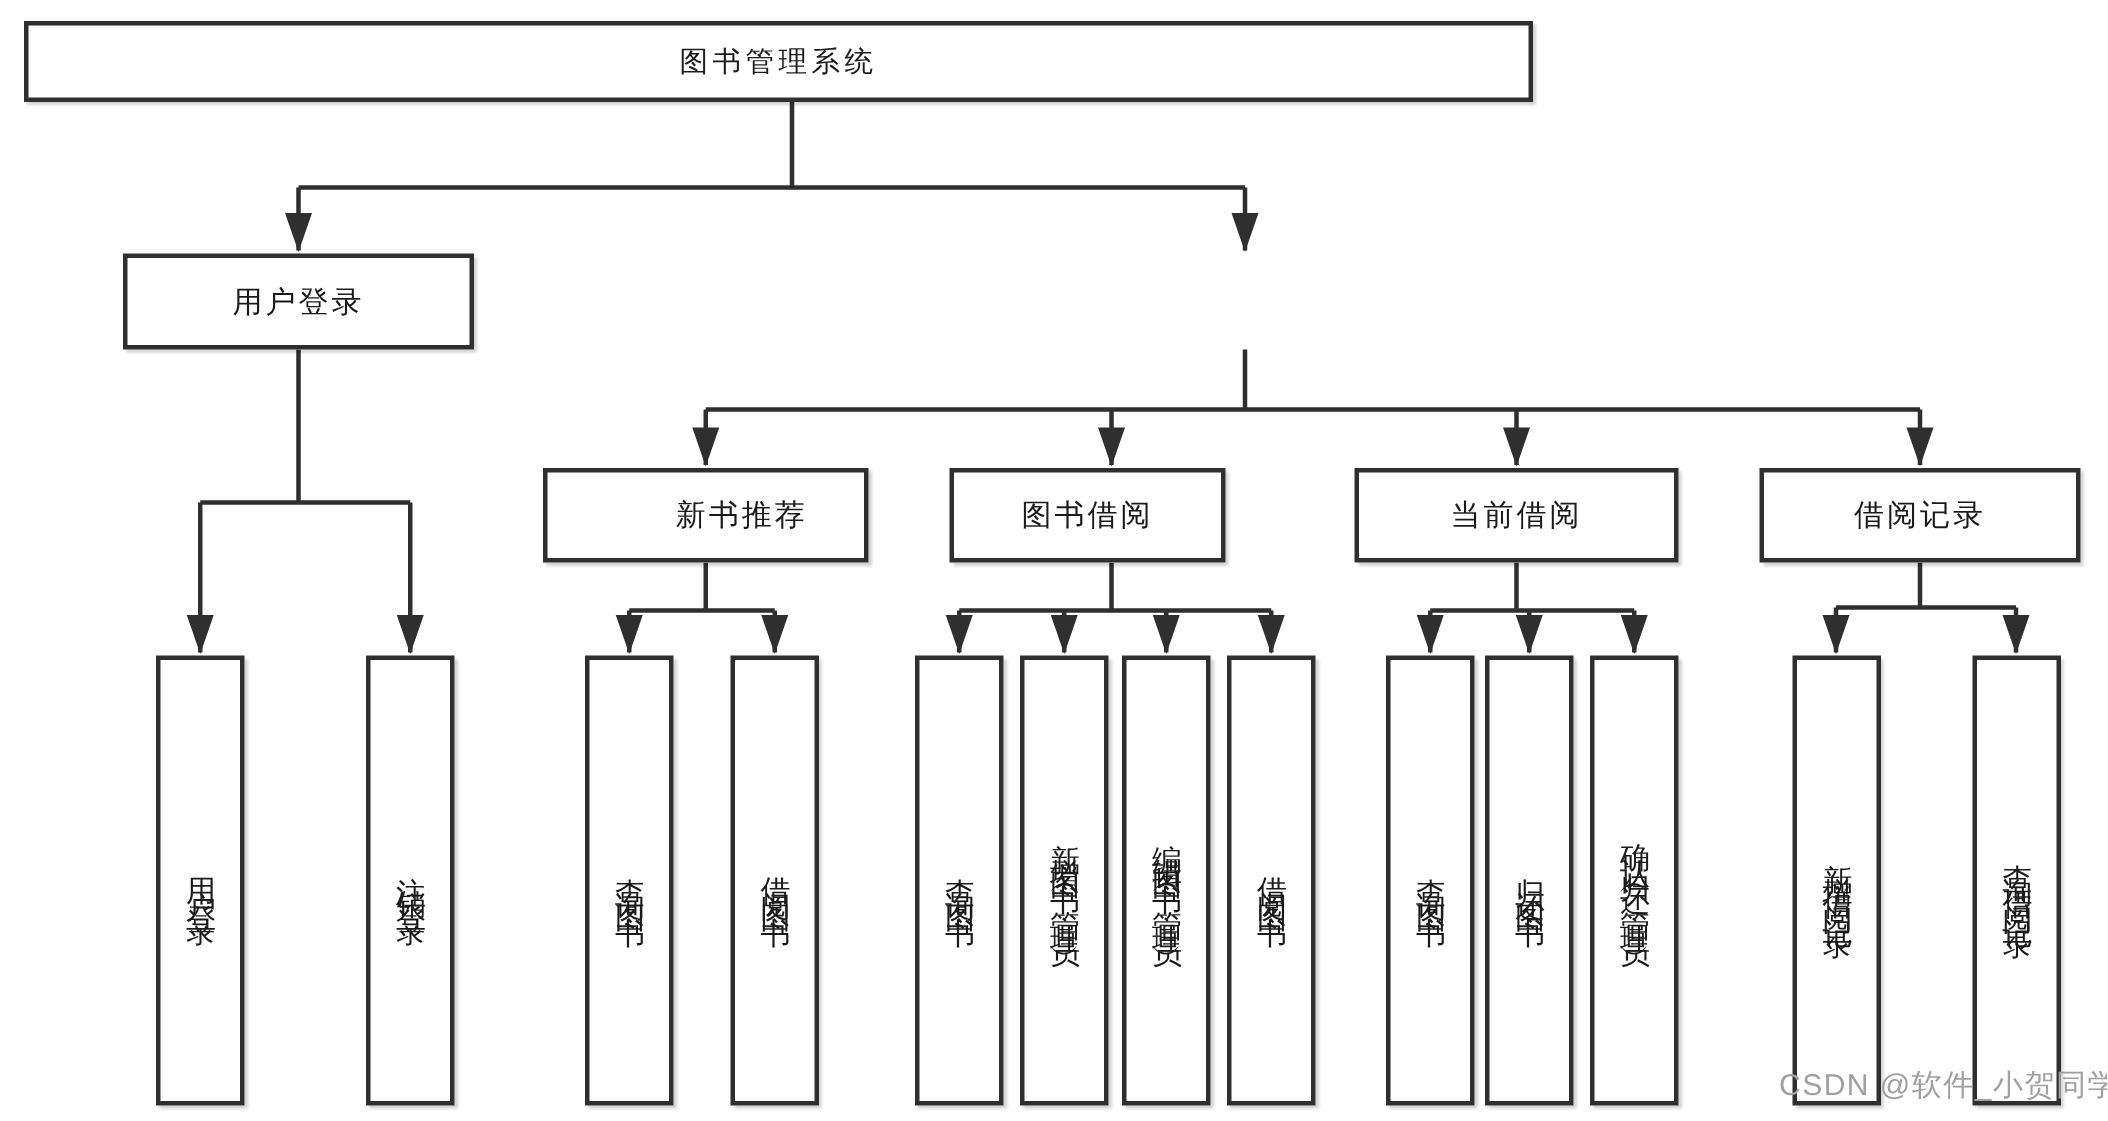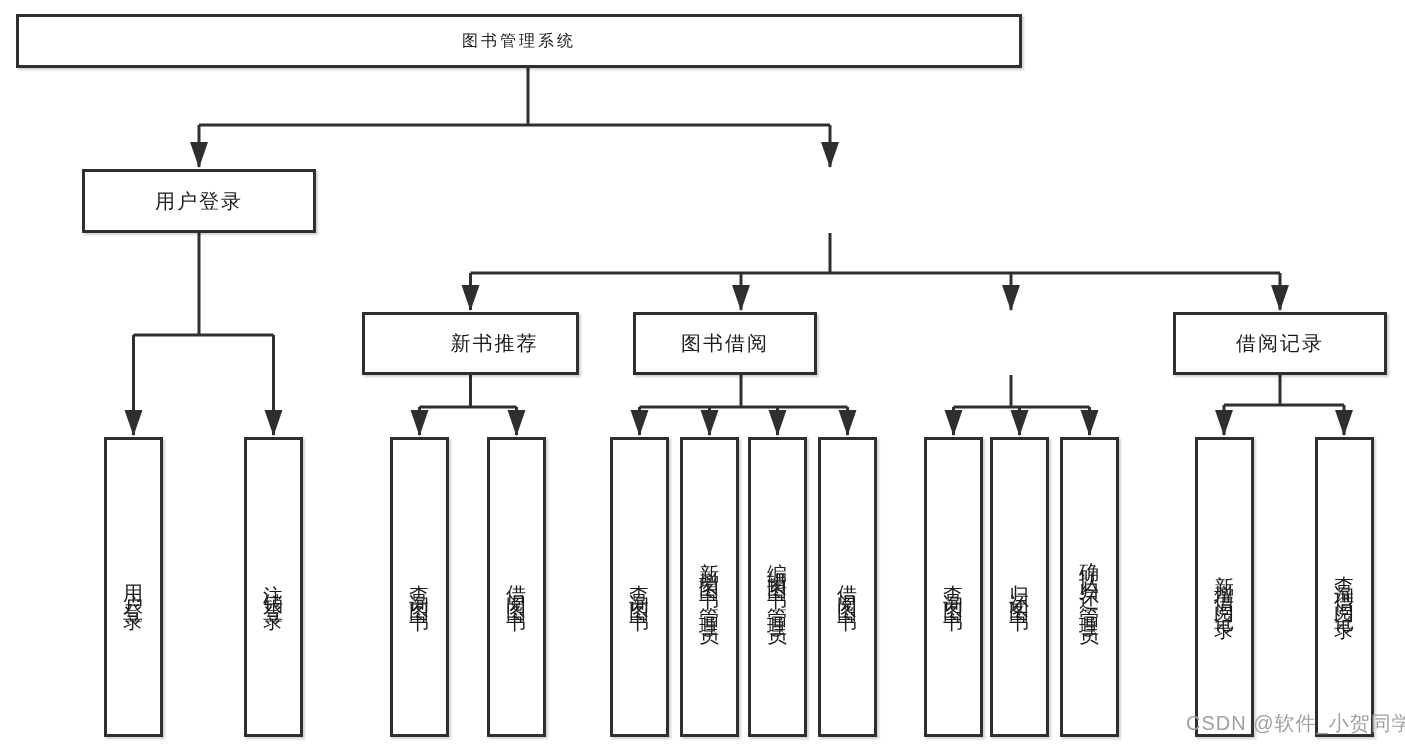--- a/index.html
+++ b/index.html
@@ -14,21 +14,21 @@
   .node{
     position:absolute;
     box-sizing:border-box;
     border:3px solid #2f2f2f;
     background:#ffffff;
     display:flex;align-items:center;justify-content:center;
     color:#1a1a1a;
     box-shadow:2px 2px 2px rgba(0,0,0,0.18);
   }
   .node .label{font-size:20px;letter-spacing:2px;white-space:nowrap;}
-  .node.root .label{font-size:16px;letter-spacing:3px;}
+  .node.root .label{font-size:19px;letter-spacing:3px;}
   .leaf .vtext{
     writing-mode:vertical-rl;
     text-orientation:mixed;
     font-size:20px;
     letter-spacing:9px;
     line-height:1;
     white-space:nowrap;
   }
   .watermark{
     position:absolute;
@@ -101,20 +101,23 @@
   <div class="node" style="left:82px;top:169px;width:234px;height:64px;">
     <span class="label">用户登录</span>
   </div>
 
   <div class="node" style="left:362px;top:312px;width:217px;height:63px;padding-left:48px;">
     <span class="label">新书推荐</span>
   </div>
   <div class="node" style="left:633px;top:312px;width:184px;height:63px;">
     <span class="label">图书借阅</span>
   </div>
+  <div class="node" style="left:903px;top:312px;width:216px;height:63px;">
+    <span class="label">当前借阅</span>
+  </div>
   <div class="node" style="left:1173px;top:312px;width:214px;height:63px;">
     <span class="label">借阅记录</span>
   </div>
 
   <div class="node leaf" style="left:104px;top:437px;width:59px;height:300px;">
     <span class="vtext">用户登录</span>
   </div>
   <div class="node leaf" style="left:244px;top:437px;width:59px;height:300px;">
     <span class="vtext">注销登录</span>
   </div>

